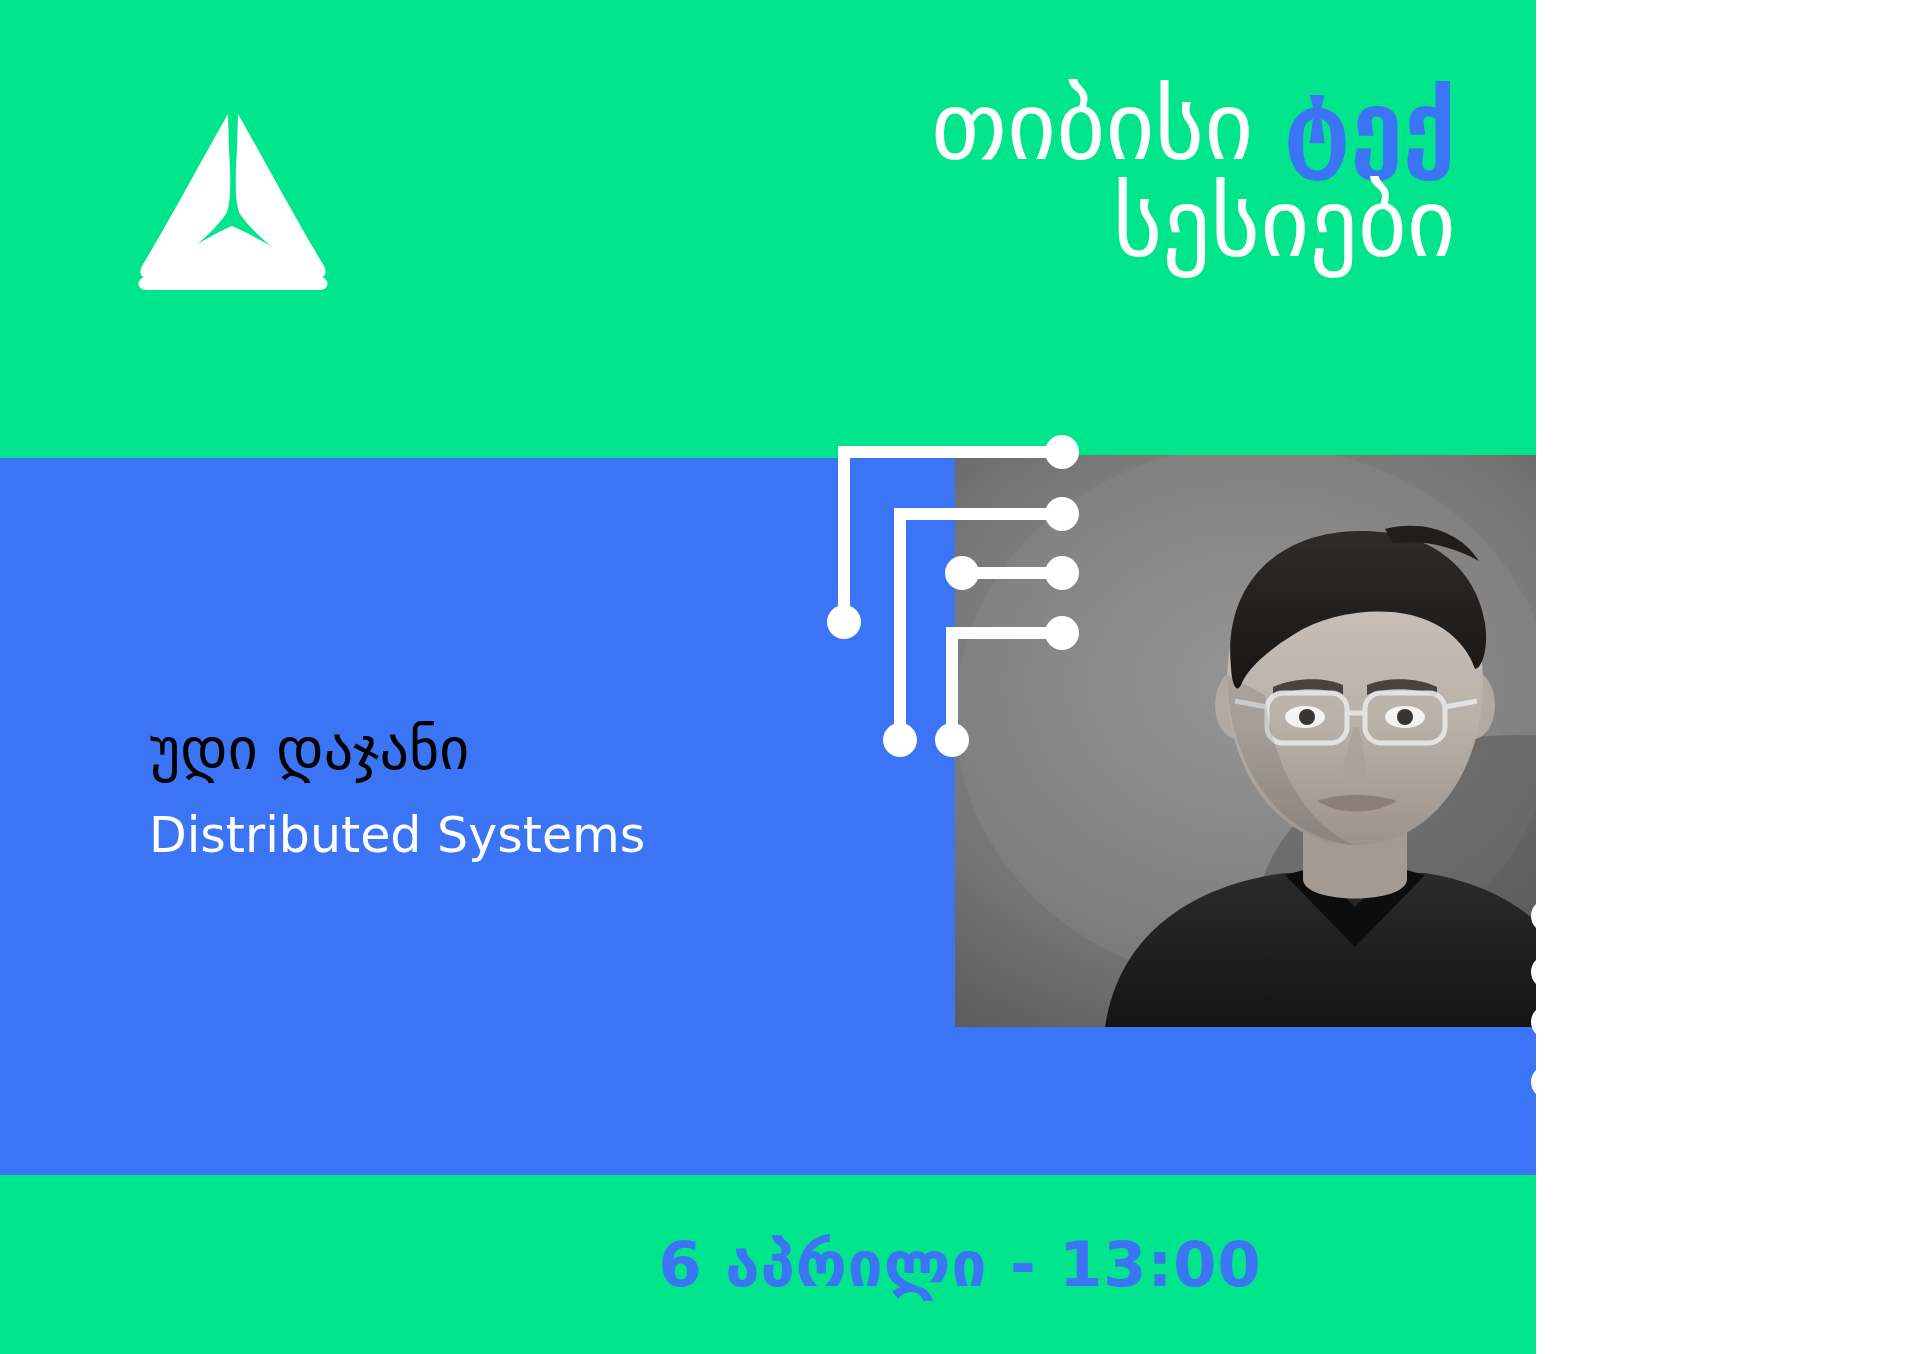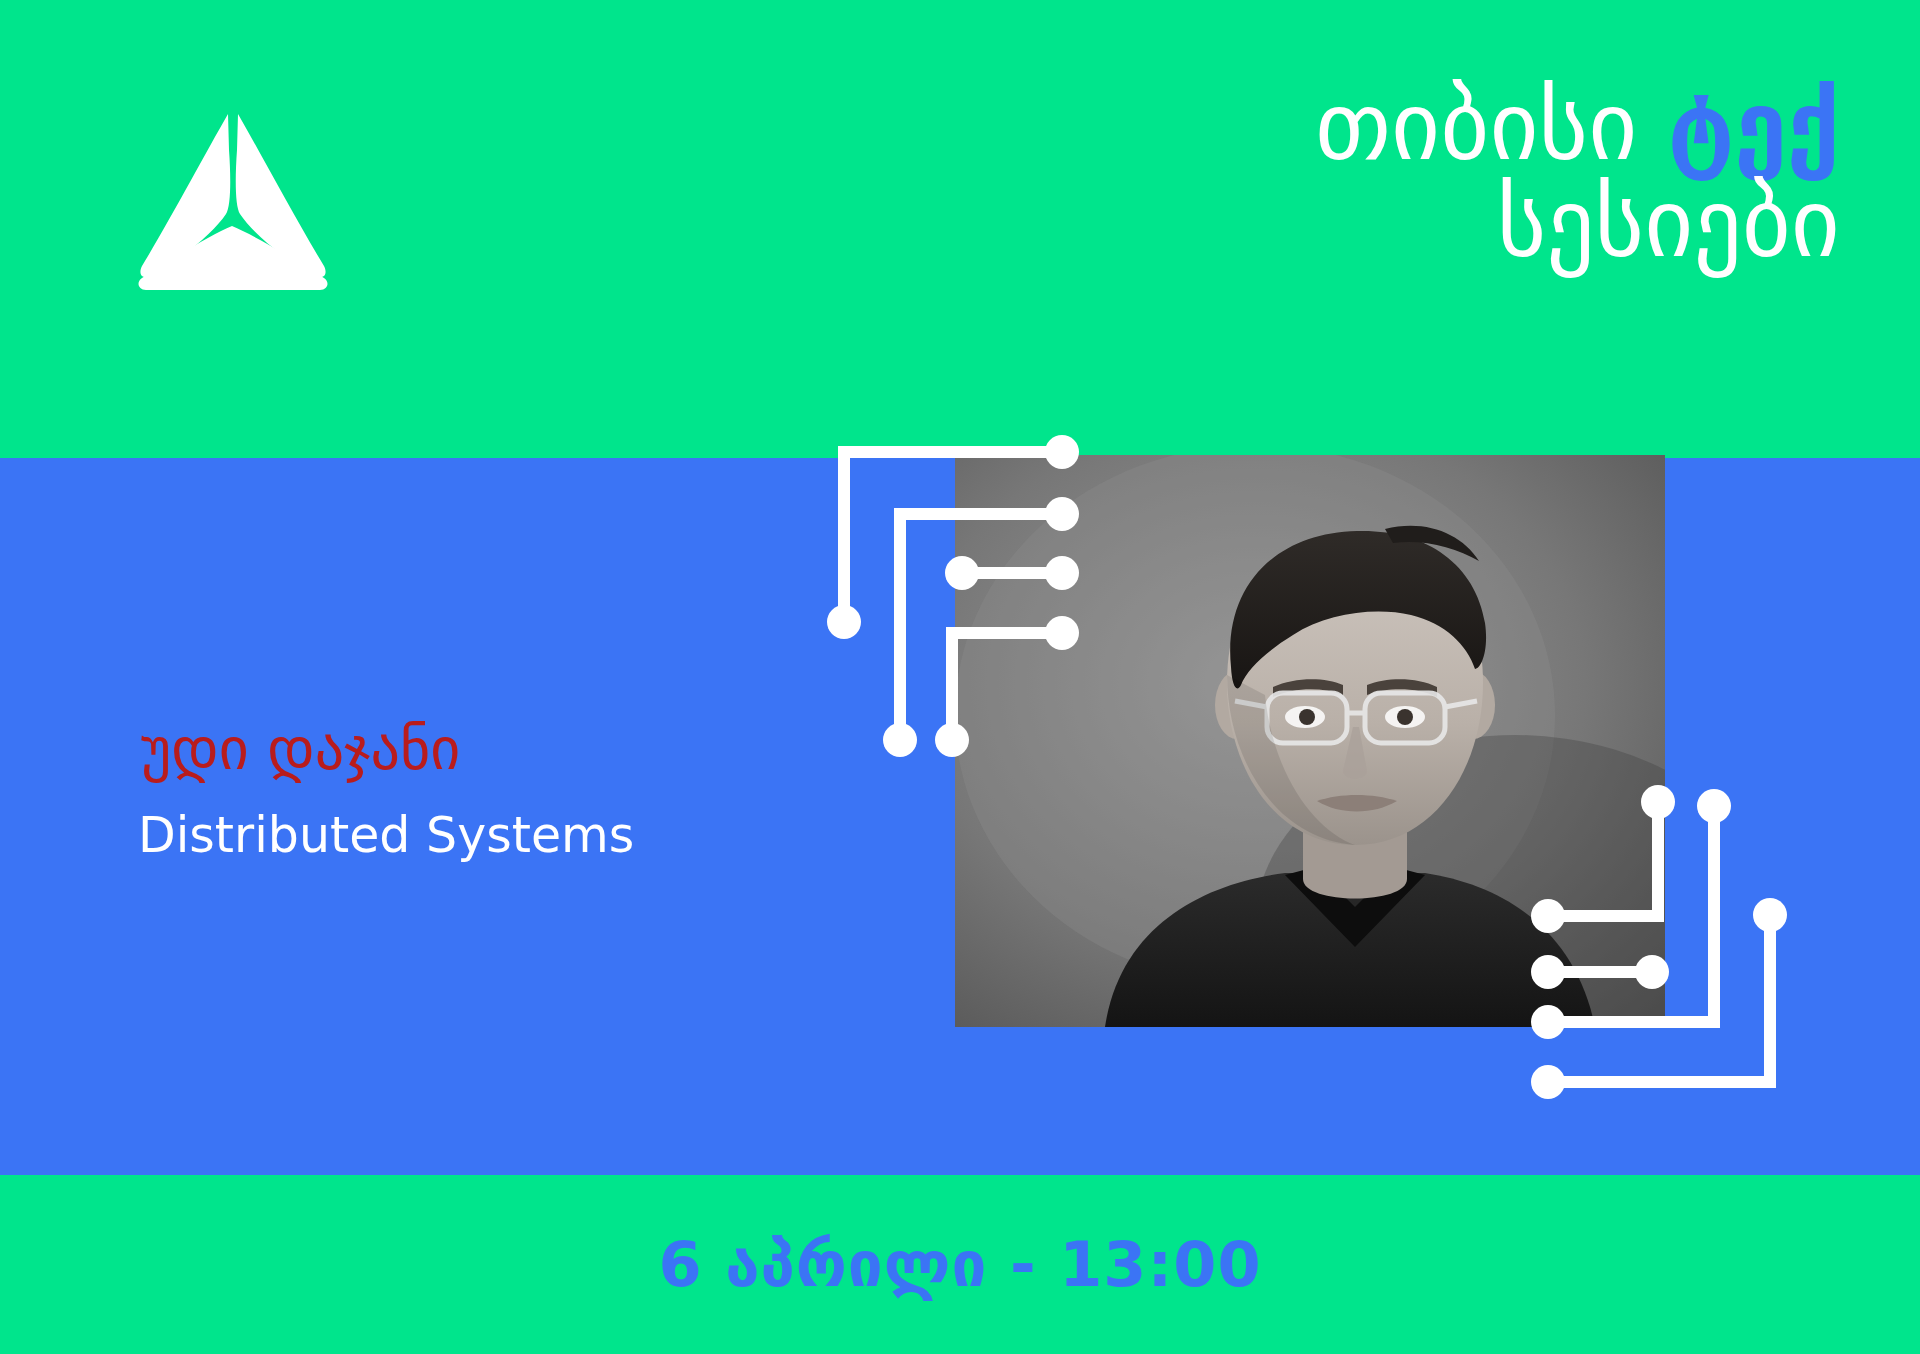--- a/index.html
+++ b/index.html
@@ -7,21 +7,21 @@
     margin: 0;
     padding: 0;
     background: #ffffff;
   }
   body {
     font-family: "DejaVu Sans", "Liberation Sans", sans-serif;
   }
 
   .poster {
     position: relative;
-    width: 1920px;
+    width: 1536px;
     height: 1354px;
     overflow: hidden;
     background: #00E58C;
   }
 
   
   .band-top {
     position: absolute;
     left: 0; top: 0;
     width: 1920px; height: 458px;
@@ -68,31 +68,31 @@
 
   
   .speaker-block {
     position: absolute;
     left: 138px; top: 718px;
     width: 720px;
   }
   .speaker-name {
     font-size: 58px;
     line-height: 1.1;
-    color: #b91c1c;
+    color: #000000;
     font-weight: 500;
-    margin: 0 0 26px 3px;
+    margin: 0 0 26px 12px;
     white-space: nowrap;
   }
   .talk-title {
     font-size: 49px;
     line-height: 1.16;
     color: #ffffff;
     font-weight: 400;
-    margin: 0;
+    margin: 11px;
   }
   .talk-title .tline { display: block; white-space: nowrap; }
 
   
   .photo {
     position: absolute;
     left: 955px; top: 455px;
     width: 710px; height: 572px;
     overflow: hidden;
     background: #6b6b6b;

